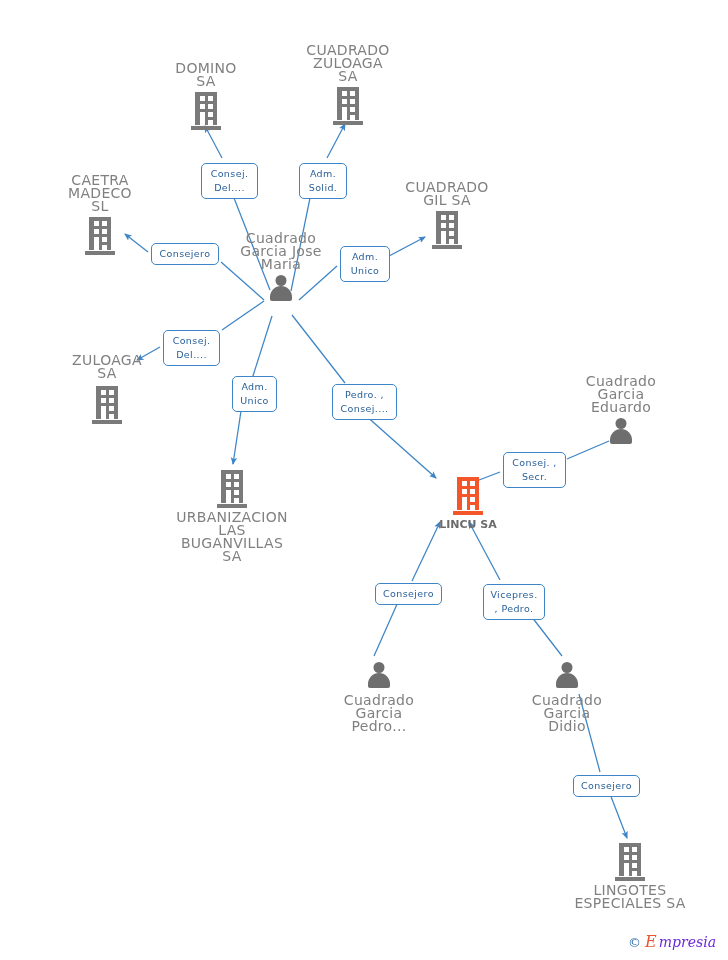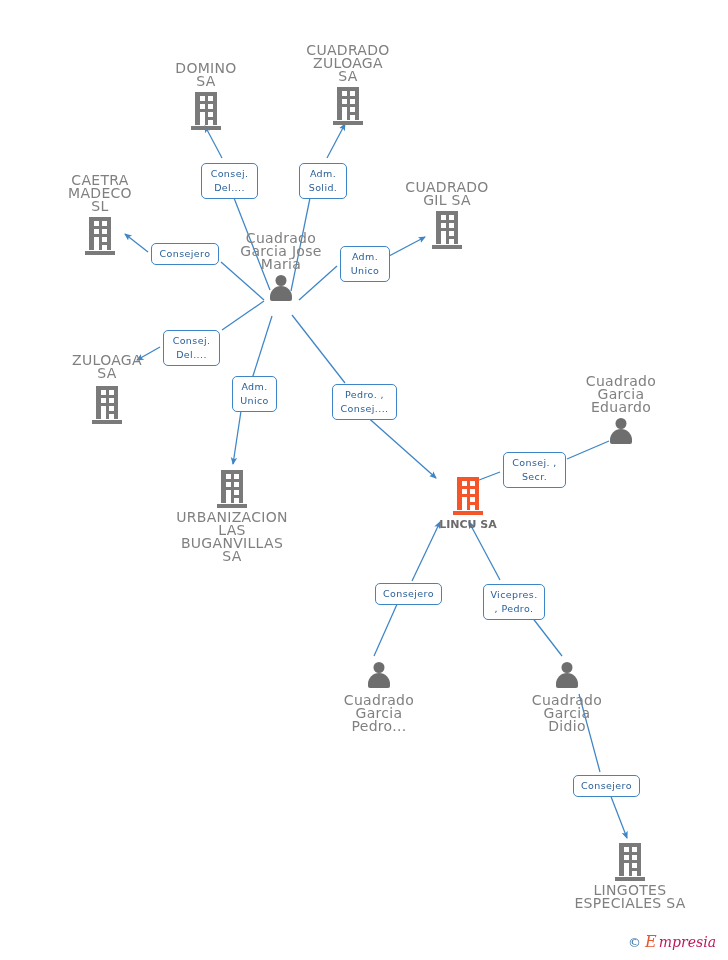--- a/index.html
+++ b/index.html
@@ -67,21 +67,21 @@
     position:absolute;right:12px;bottom:10px;
     display:flex;align-items:center;gap:4px;
     font-size:13px;color:#2e6ea6;
   }
   #footer .copy{color:#2e6ea6;font-size:13px;}
   #footer .brandE{
     color:#e8552d;font-family:"DejaVu Serif", serif;
     font-style:italic;font-size:16px;line-height:16px;
   }
   #footer .brandTxt{
-    color:#be185d;font-family:"DejaVu Serif", serif;
+    color:#6d28d9;font-family:"DejaVu Serif", serif;
     font-style:italic;font-size:14px;line-height:16px;margin-left:-2px;
   }
 </style>
 </head>
 <body>
 
 <div id="canvas">
 
   <svg class="edges" viewBox="0 0 728 960">
     <defs>

